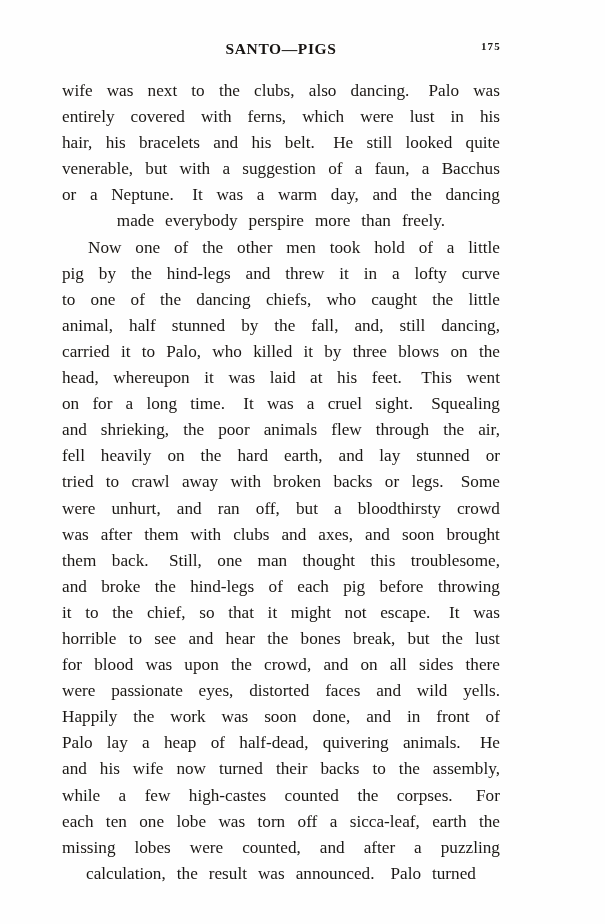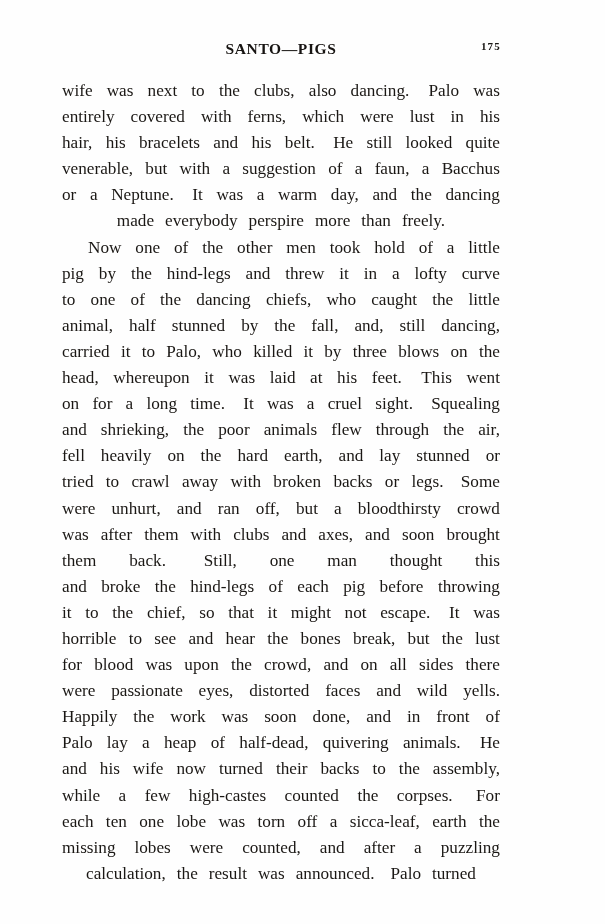--- a/index.html
+++ b/index.html
@@ -100,21 +100,21 @@
       <div class="line just"><span class="w">to</span><span class="w">one</span><span class="w">of</span><span class="w">the</span><span class="w">dancing</span><span class="w">chiefs,</span><span class="w">who</span><span class="w">caught</span><span class="w">the</span><span class="w">little</span></div>
       <div class="line just"><span class="w">animal,</span><span class="w">half</span><span class="w">stunned</span><span class="w">by</span><span class="w">the</span><span class="w">fall,</span><span class="w">and,</span><span class="w">still</span><span class="w">dancing,</span></div>
       <div class="line just"><span class="w">carried</span><span class="w">it</span><span class="w">to</span><span class="w">Palo,</span><span class="w">who</span><span class="w">killed</span><span class="w">it</span><span class="w">by</span><span class="w">three</span><span class="w">blows</span><span class="w">on</span><span class="w">the</span></div>
       <div class="line just"><span class="w">head,</span><span class="w">whereupon</span><span class="w">it</span><span class="w">was</span><span class="w">laid</span><span class="w">at</span><span class="w">his</span><span class="w sent">feet.</span><span class="w">This</span><span class="w">went</span></div>
       <div class="line just"><span class="w">on</span><span class="w">for</span><span class="w">a</span><span class="w">long</span><span class="w sent">time.</span><span class="w">It</span><span class="w">was</span><span class="w">a</span><span class="w">cruel</span><span class="w sent">sight.</span><span class="w">Squealing</span></div>
       <div class="line just"><span class="w">and</span><span class="w">shrieking,</span><span class="w">the</span><span class="w">poor</span><span class="w">animals</span><span class="w">flew</span><span class="w">through</span><span class="w">the</span><span class="w">air,</span></div>
       <div class="line just"><span class="w">fell</span><span class="w">heavily</span><span class="w">on</span><span class="w">the</span><span class="w">hard</span><span class="w">earth,</span><span class="w">and</span><span class="w">lay</span><span class="w">stunned</span><span class="w">or</span></div>
       <div class="line just"><span class="w">tried</span><span class="w">to</span><span class="w">crawl</span><span class="w">away</span><span class="w">with</span><span class="w">broken</span><span class="w">backs</span><span class="w">or</span><span class="w sent">legs.</span><span class="w">Some</span></div>
       <div class="line just"><span class="w">were</span><span class="w">unhurt,</span><span class="w">and</span><span class="w">ran</span><span class="w">off,</span><span class="w">but</span><span class="w">a</span><span class="w">bloodthirsty</span><span class="w">crowd</span></div>
       <div class="line just"><span class="w">was</span><span class="w">after</span><span class="w">them</span><span class="w">with</span><span class="w">clubs</span><span class="w">and</span><span class="w">axes,</span><span class="w">and</span><span class="w">soon</span><span class="w">brought</span></div>
-      <div class="line just"><span class="w">them</span><span class="w sent">back.</span><span class="w">Still,</span><span class="w">one</span><span class="w">man</span><span class="w">thought</span><span class="w">this</span></div>
+      <div class="line just"><span class="w">them</span><span class="w sent">back.</span><span class="w">Still,</span><span class="w">one</span><span class="w">man</span><span class="w">thought</span><span class="w">this</span><span class="w">troublesome,</span></div>
       <div class="line just"><span class="w">and</span><span class="w">broke</span><span class="w">the</span><span class="w">hind-legs</span><span class="w">of</span><span class="w">each</span><span class="w">pig</span><span class="w">before</span><span class="w">throwing</span></div>
       <div class="line just"><span class="w">it</span><span class="w">to</span><span class="w">the</span><span class="w">chief,</span><span class="w">so</span><span class="w">that</span><span class="w">it</span><span class="w">might</span><span class="w">not</span><span class="w sent">escape.</span><span class="w">It</span><span class="w">was</span></div>
       <div class="line just"><span class="w">horrible</span><span class="w">to</span><span class="w">see</span><span class="w">and</span><span class="w">hear</span><span class="w">the</span><span class="w">bones</span><span class="w">break,</span><span class="w">but</span><span class="w">the</span><span class="w">lust</span></div>
       <div class="line just"><span class="w">for</span><span class="w">blood</span><span class="w">was</span><span class="w">upon</span><span class="w">the</span><span class="w">crowd,</span><span class="w">and</span><span class="w">on</span><span class="w">all</span><span class="w">sides</span><span class="w">there</span></div>
       <div class="line just"><span class="w">were</span><span class="w">passionate</span><span class="w">eyes,</span><span class="w">distorted</span><span class="w">faces</span><span class="w">and</span><span class="w">wild</span><span class="w">yells.</span></div>
       <div class="line just"><span class="w">Happily</span><span class="w">the</span><span class="w">work</span><span class="w">was</span><span class="w">soon</span><span class="w">done,</span><span class="w">and</span><span class="w">in</span><span class="w">front</span><span class="w">of</span></div>
       <div class="line just"><span class="w">Palo</span><span class="w">lay</span><span class="w">a</span><span class="w">heap</span><span class="w">of</span><span class="w">half-dead,</span><span class="w">quivering</span><span class="w sent">animals.</span><span class="w">He</span></div>
       <div class="line just"><span class="w">and</span><span class="w">his</span><span class="w">wife</span><span class="w">now</span><span class="w">turned</span><span class="w">their</span><span class="w">backs</span><span class="w">to</span><span class="w">the</span><span class="w">assembly,</span></div>
       <div class="line just"><span class="w">while</span><span class="w">a</span><span class="w">few</span><span class="w">high-castes</span><span class="w">counted</span><span class="w">the</span><span class="w sent">corpses.</span><span class="w">For</span></div>
       <div class="line just"><span class="w">each</span><span class="w">ten</span><span class="w">one</span><span class="w">lobe</span><span class="w">was</span><span class="w">torn</span><span class="w">off</span><span class="w">a</span><span class="w">sicca-leaf,</span><span class="w">earth</span><span class="w">the</span></div>

